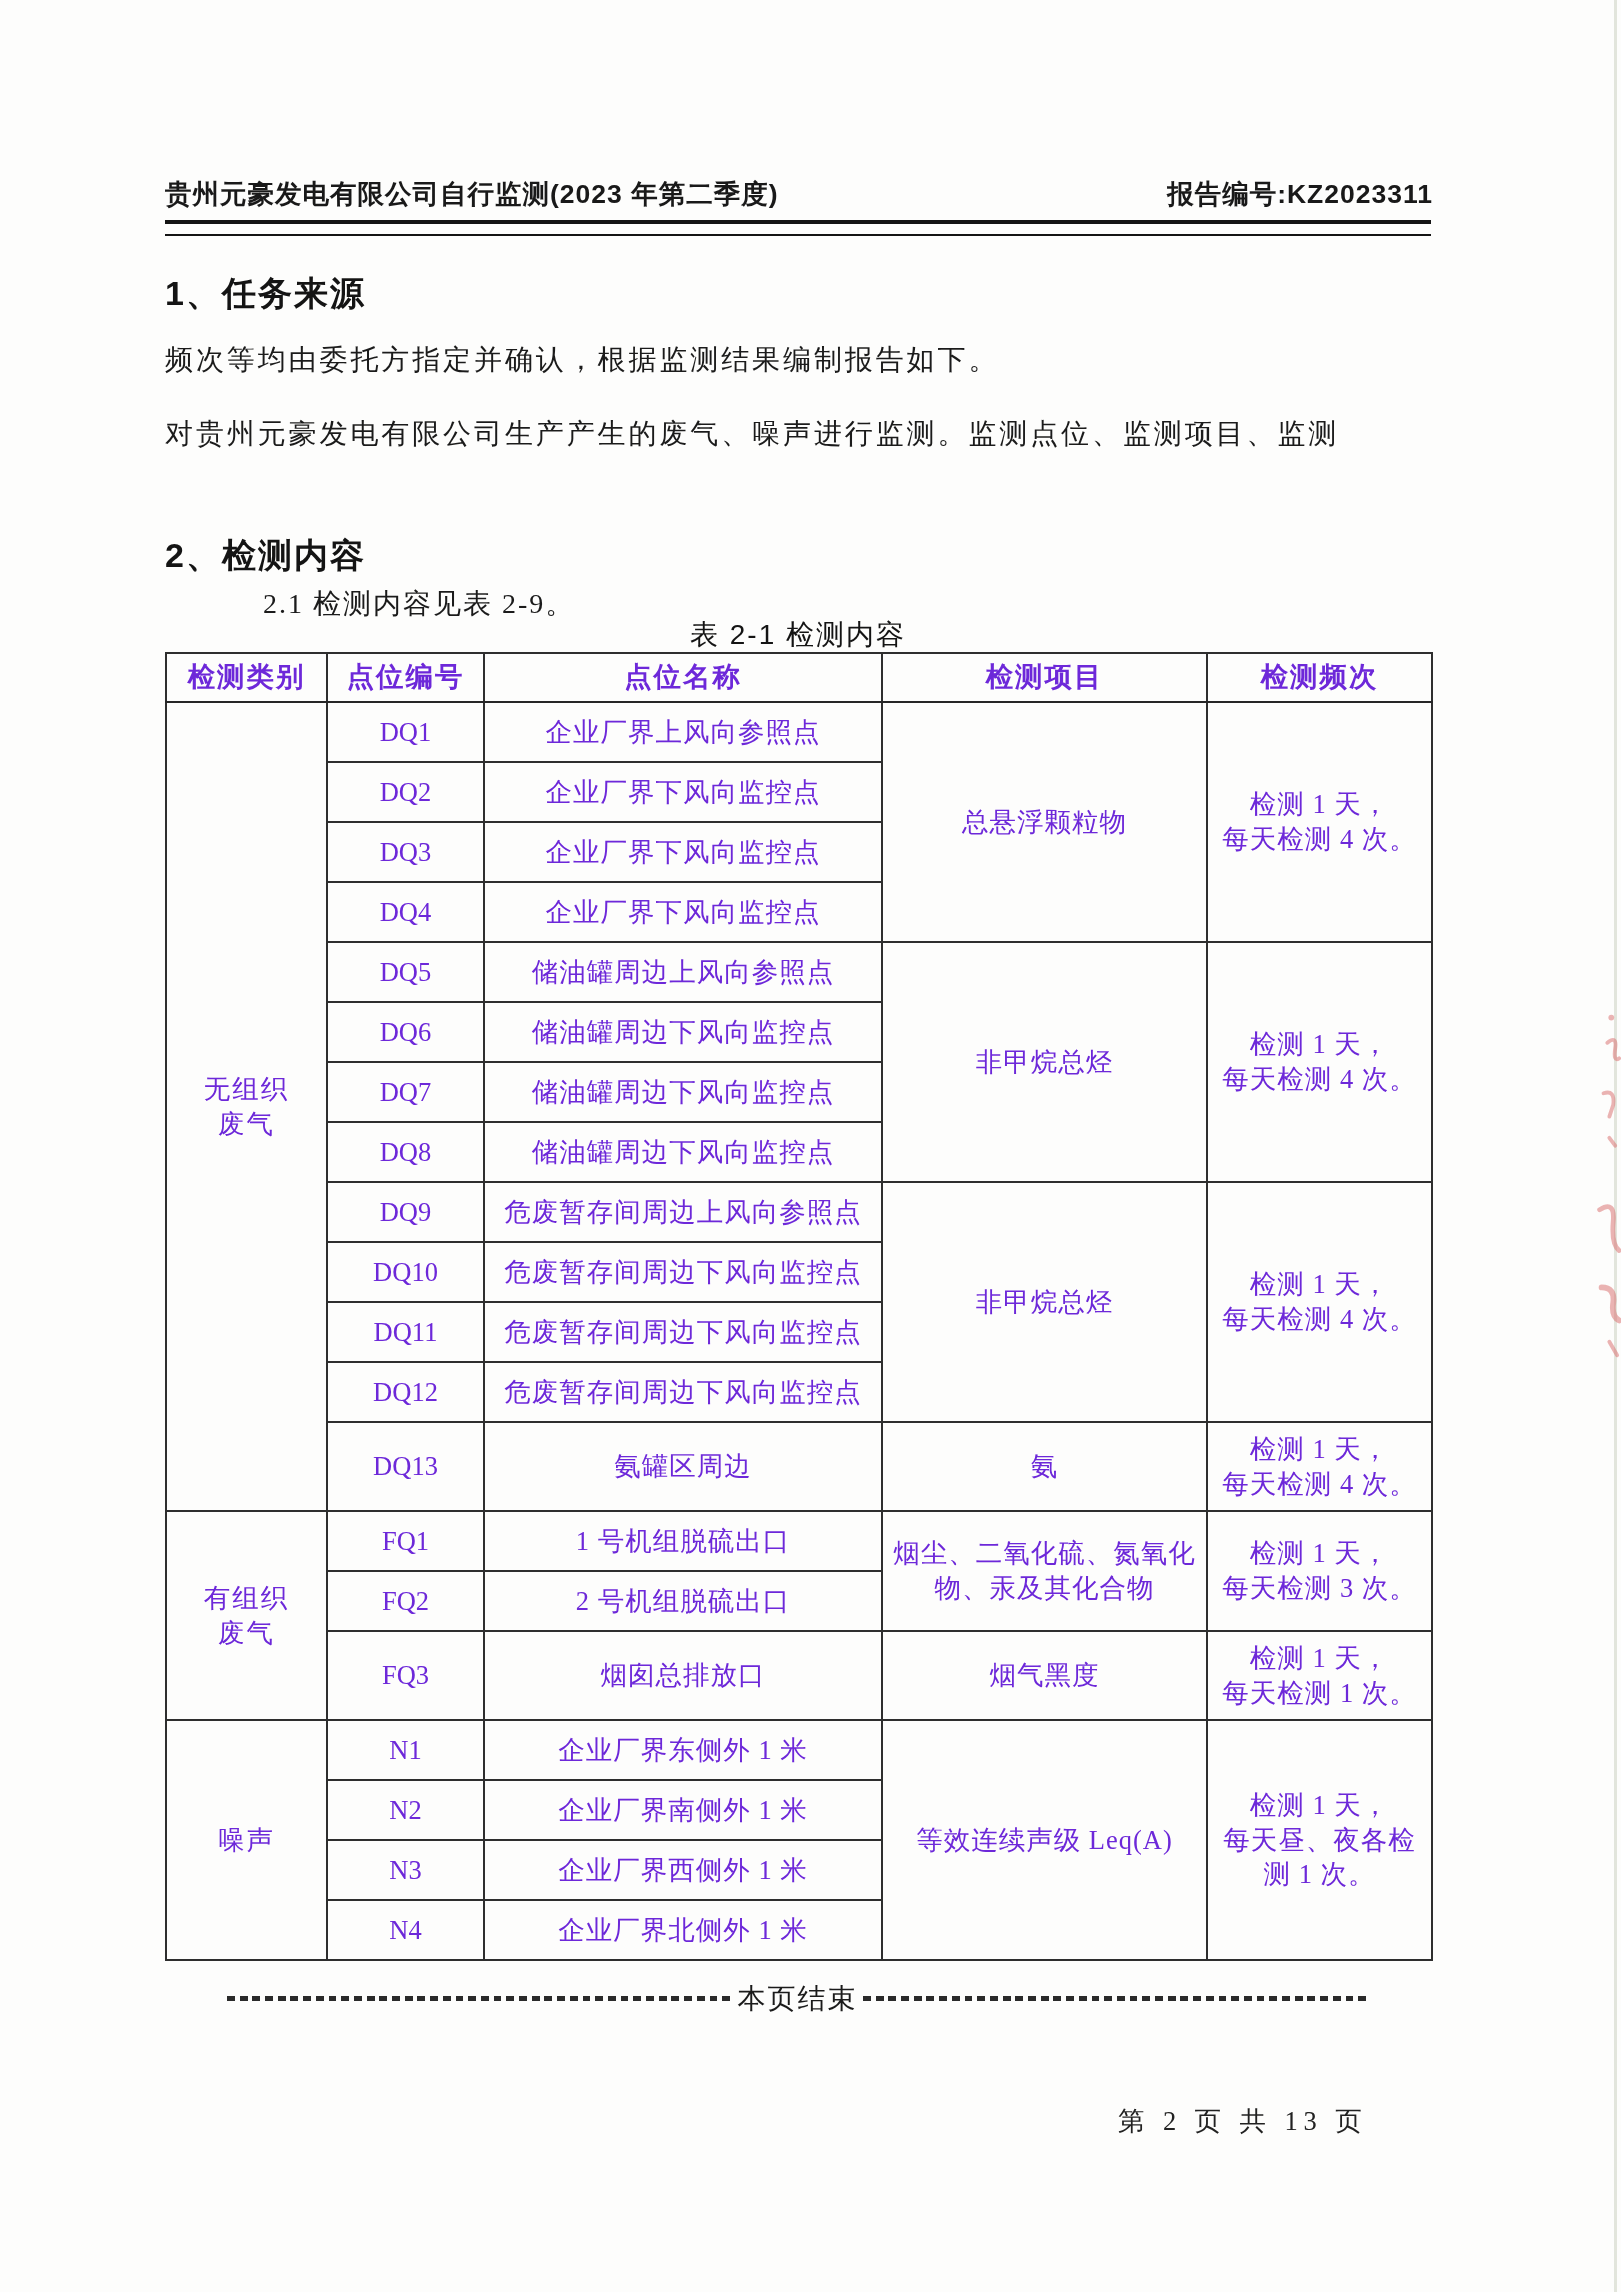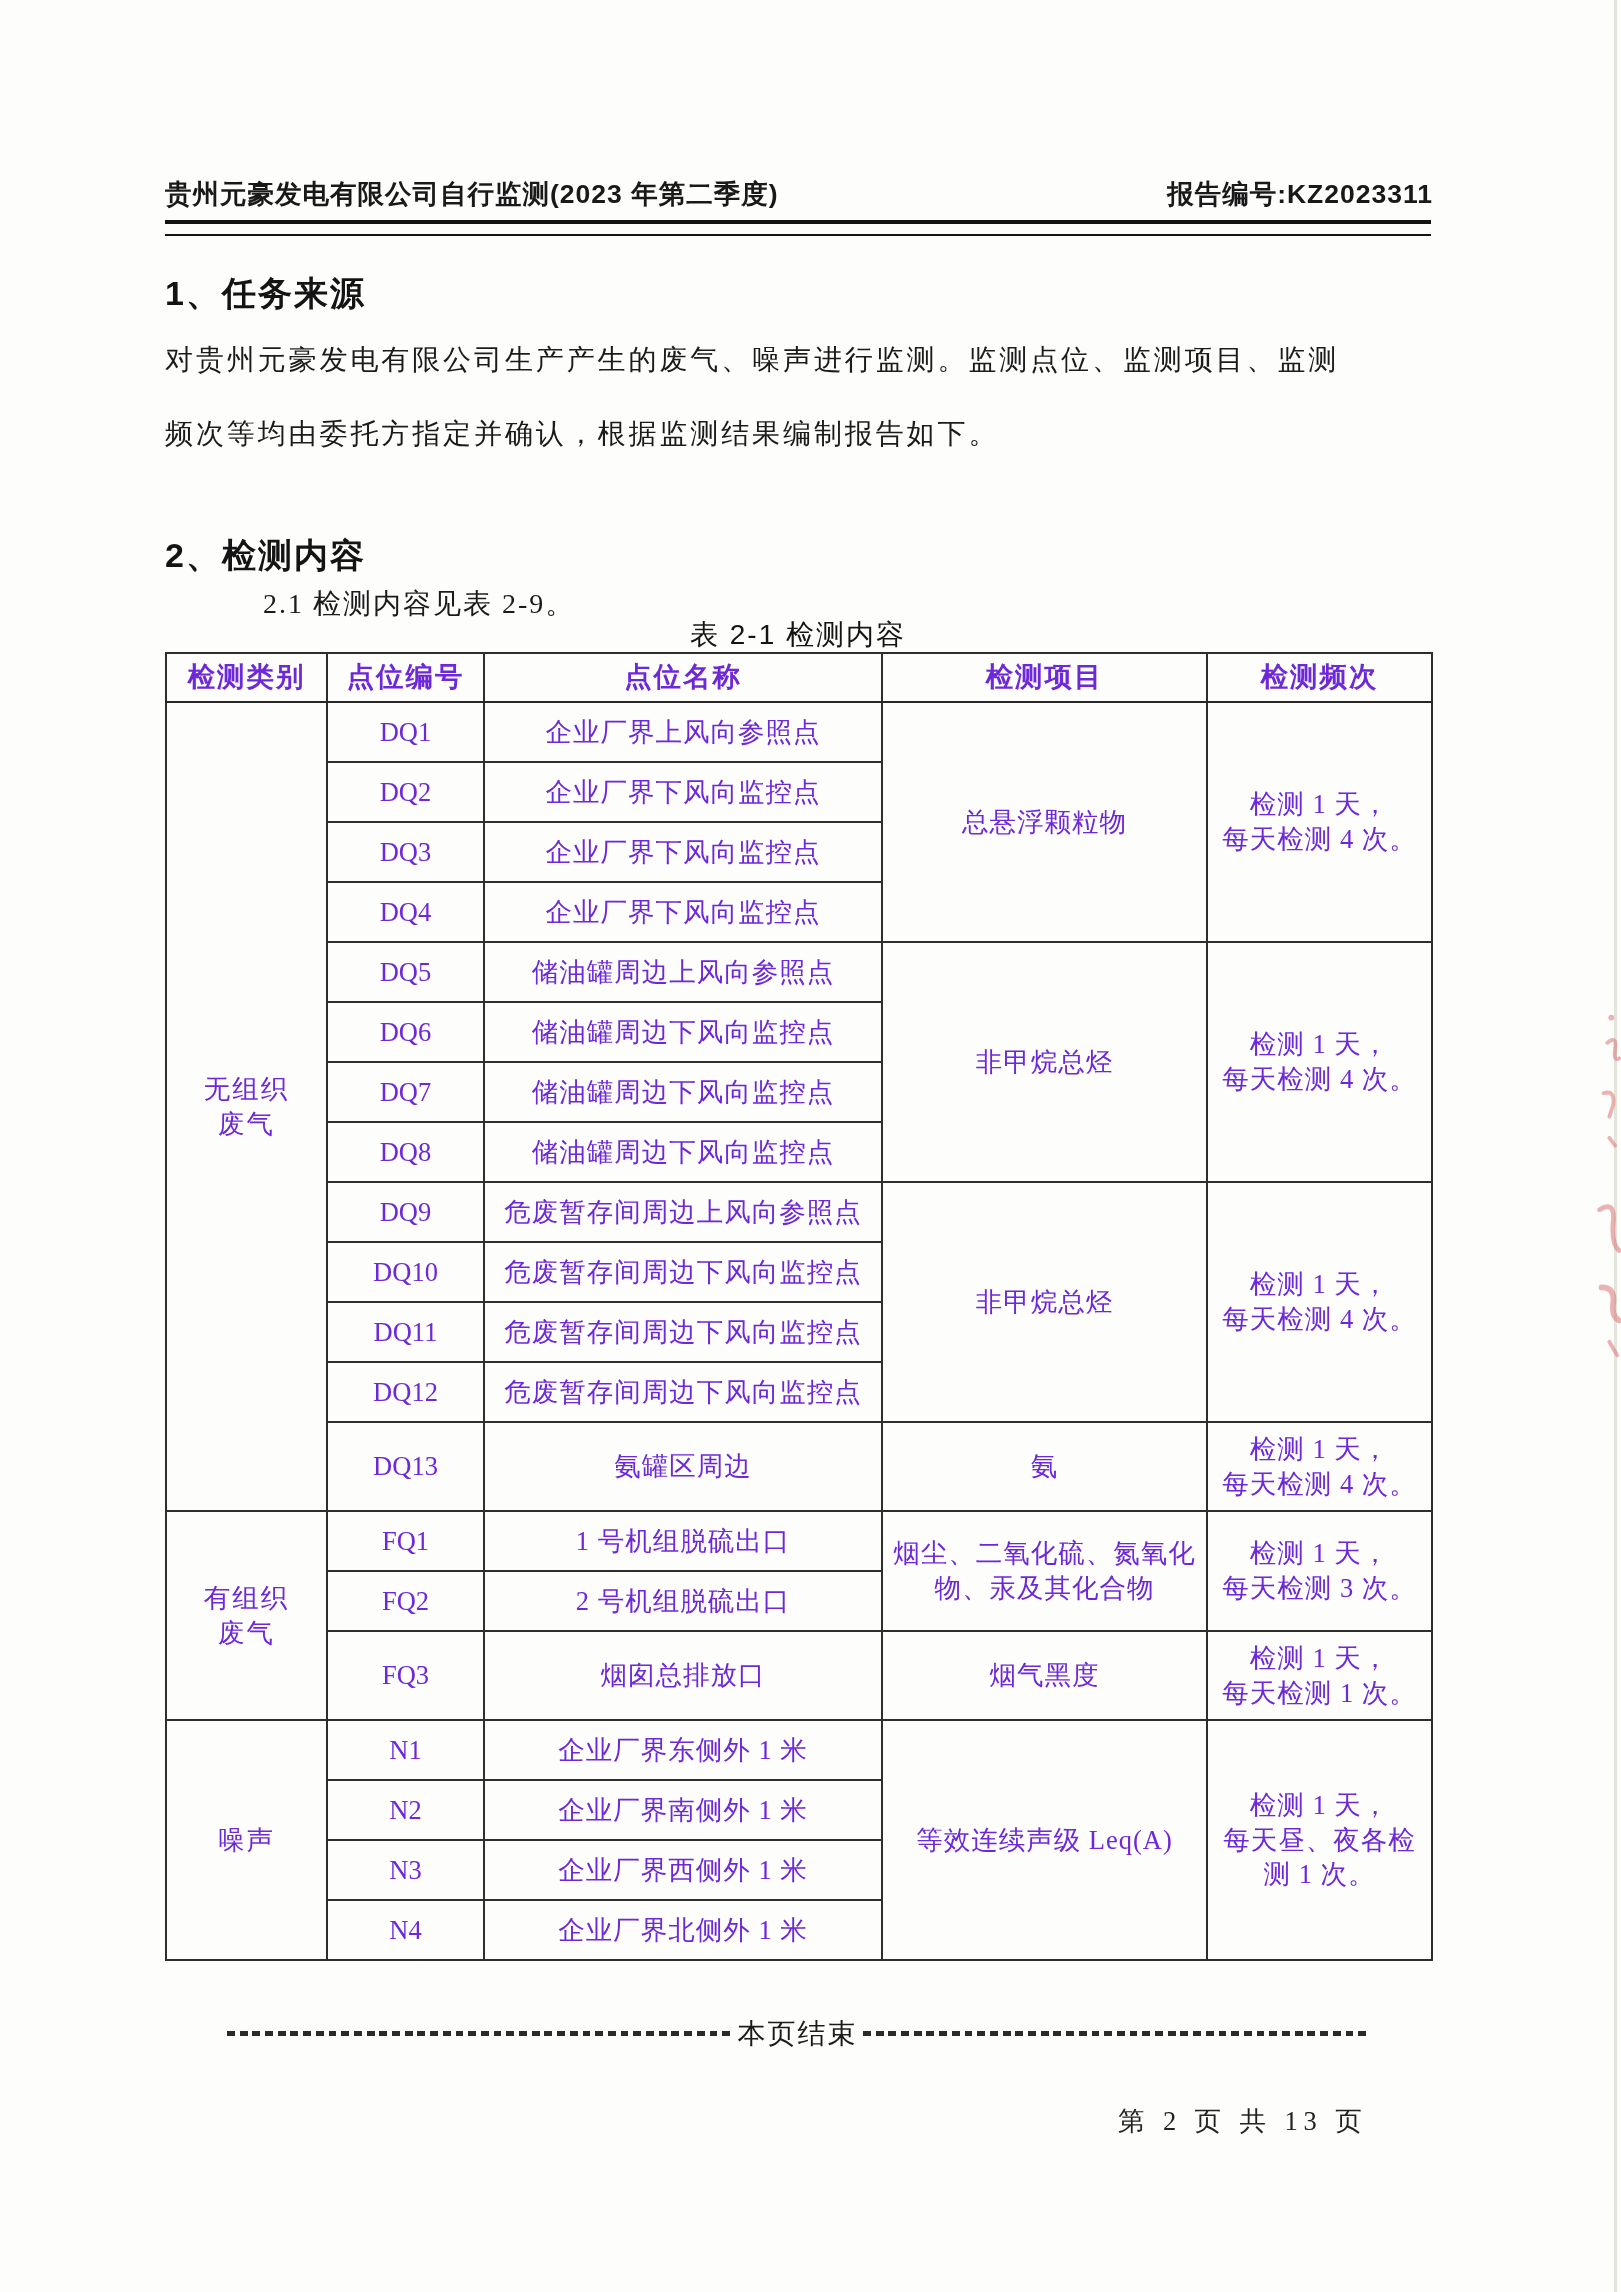--- a/index.html
+++ b/index.html
@@ -73,21 +73,21 @@
   table.monitoring tbody tr.tall{height:89px;}
   table.monitoring tbody tr.group-start td{border-top:2.9px solid #262626;}
   td.c-cat{letter-spacing:2px;}
   td.c-id{font-size:26.5px;}
   td.c-name{letter-spacing:1px;}
   td.c-item{letter-spacing:1px;}
   td.c-freq{letter-spacing:1px;}
   
   .end-line{
     position:absolute;left:227px;top:1976px;width:1141px;height:45px;
-    display:flex;align-items:center;margin-top:35px;
+    display:flex;align-items:center;
   }
   .dash-seg{
     flex:1 1 0;height:4.9px;
     background:repeating-linear-gradient(90deg,#2a2a2a 0 7.8px,transparent 7.8px 12.7px);
   }
   .end-text{
     padding:0 5.9px;font-size:28px;letter-spacing:2px;color:#1b1b1b;white-space:nowrap;
   }
   .page-num{
     position:absolute;left:1118px;top:2103px;
@@ -104,22 +104,22 @@
 <body>
 
 <div class="page">
 
   <div class="hdr-left">贵州元豪发电有限公司自行监测(2023 年第二季度)</div>
   <div class="hdr-right">报告编号:KZ2023311</div>
   <div class="hdr-rule"></div>
 
   <div class="h-sec h1">1、任务来源</div>
   <div class="para">
+    <div class="para-line">频次等均由委托方指定并确认，根据监测结果编制报告如下。</div>
     <div class="para-line">对贵州元豪发电有限公司生产产生的废气、噪声进行监测。监测点位、监测项目、监测</div>
-    <div class="para-line">频次等均由委托方指定并确认，根据监测结果编制报告如下。</div>
   </div>
 
   <div class="h-sec h2">2、检测内容</div>
   <div class="intro-line">2.1 检测内容见表 2-9。</div>
 
   <div class="tbl-caption">表 2-1  检测内容</div>
   <table class="monitoring">
     <colgroup>
       <col style="width:161px">
       <col style="width:157px">

